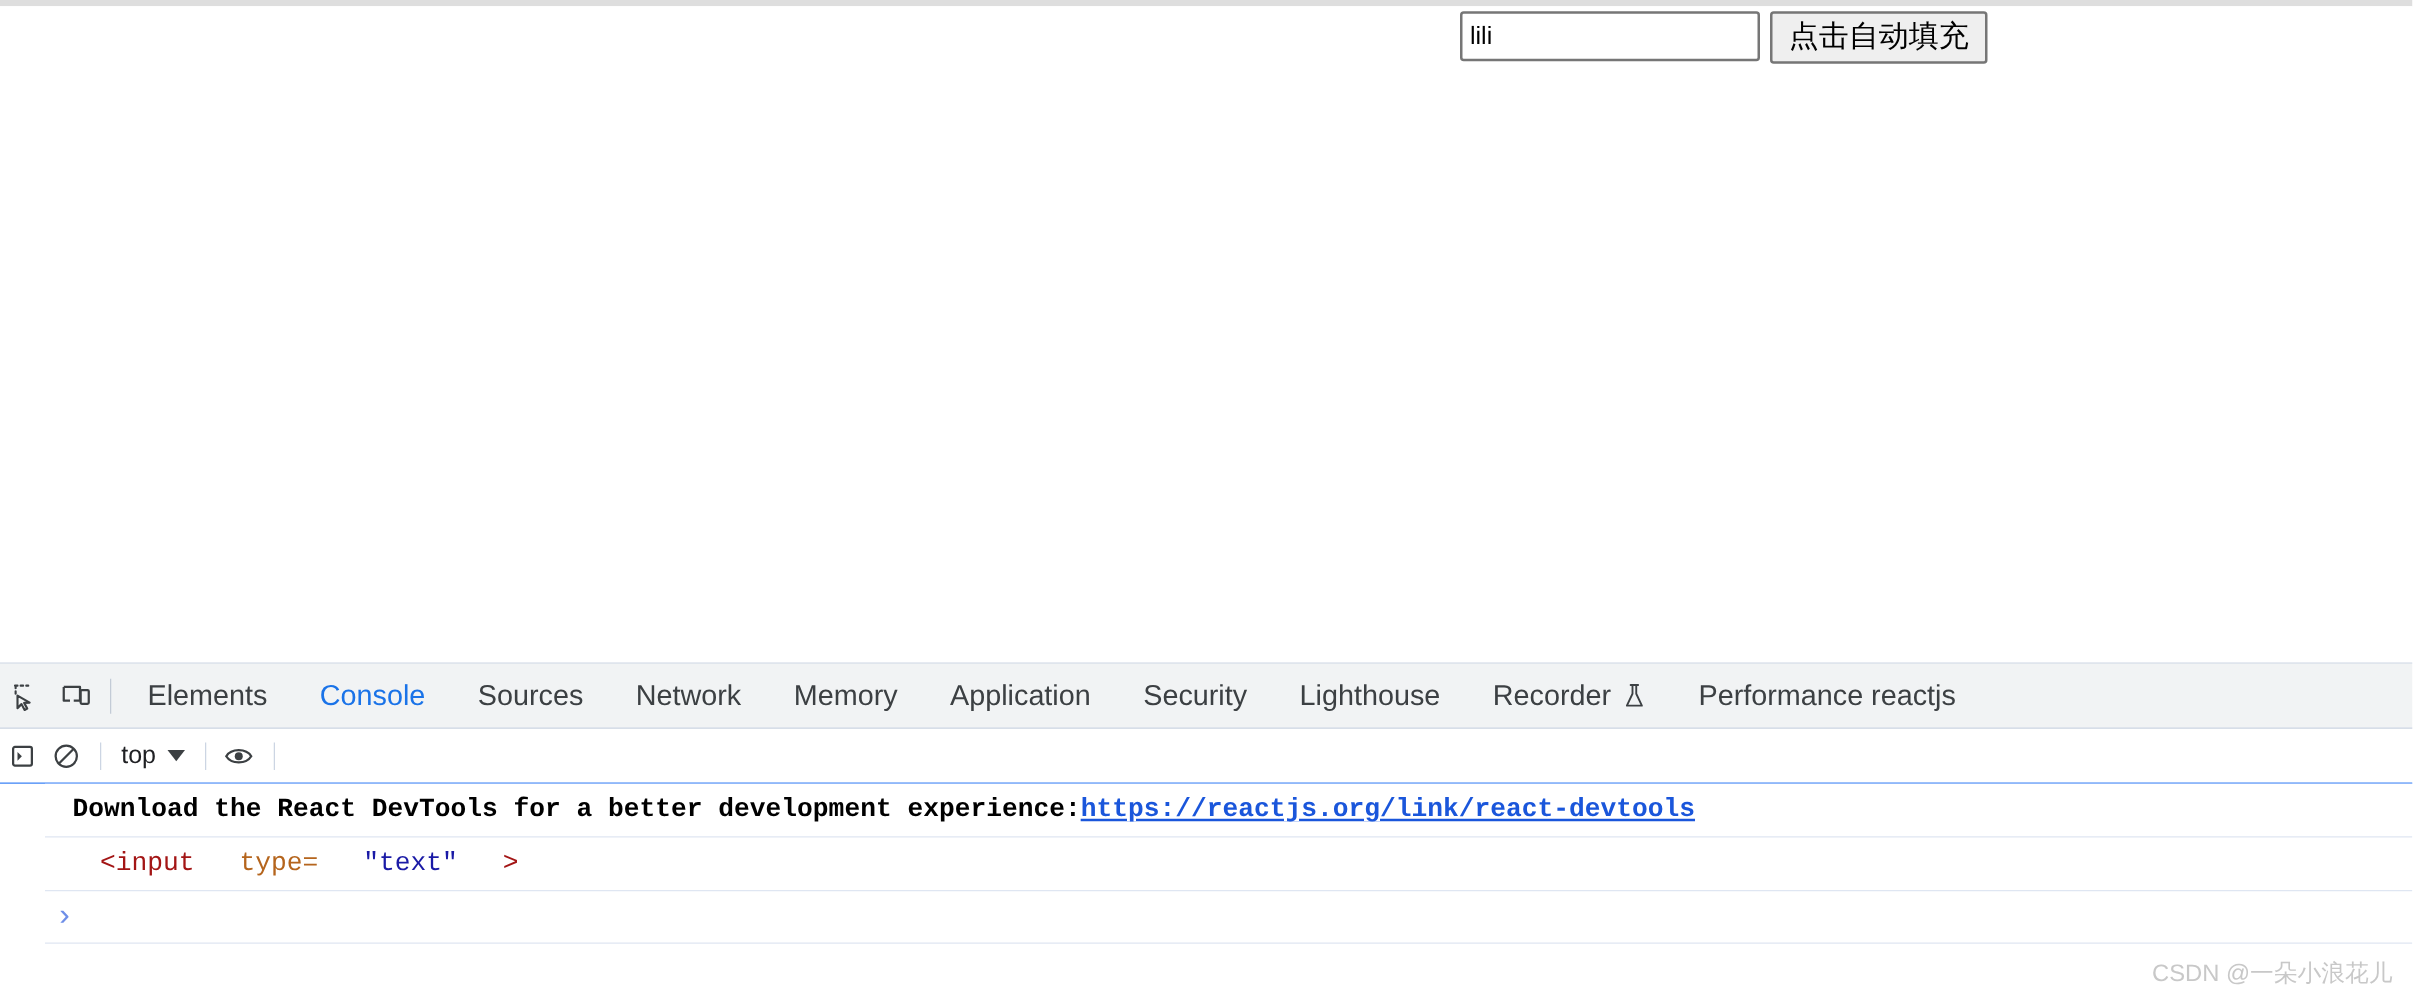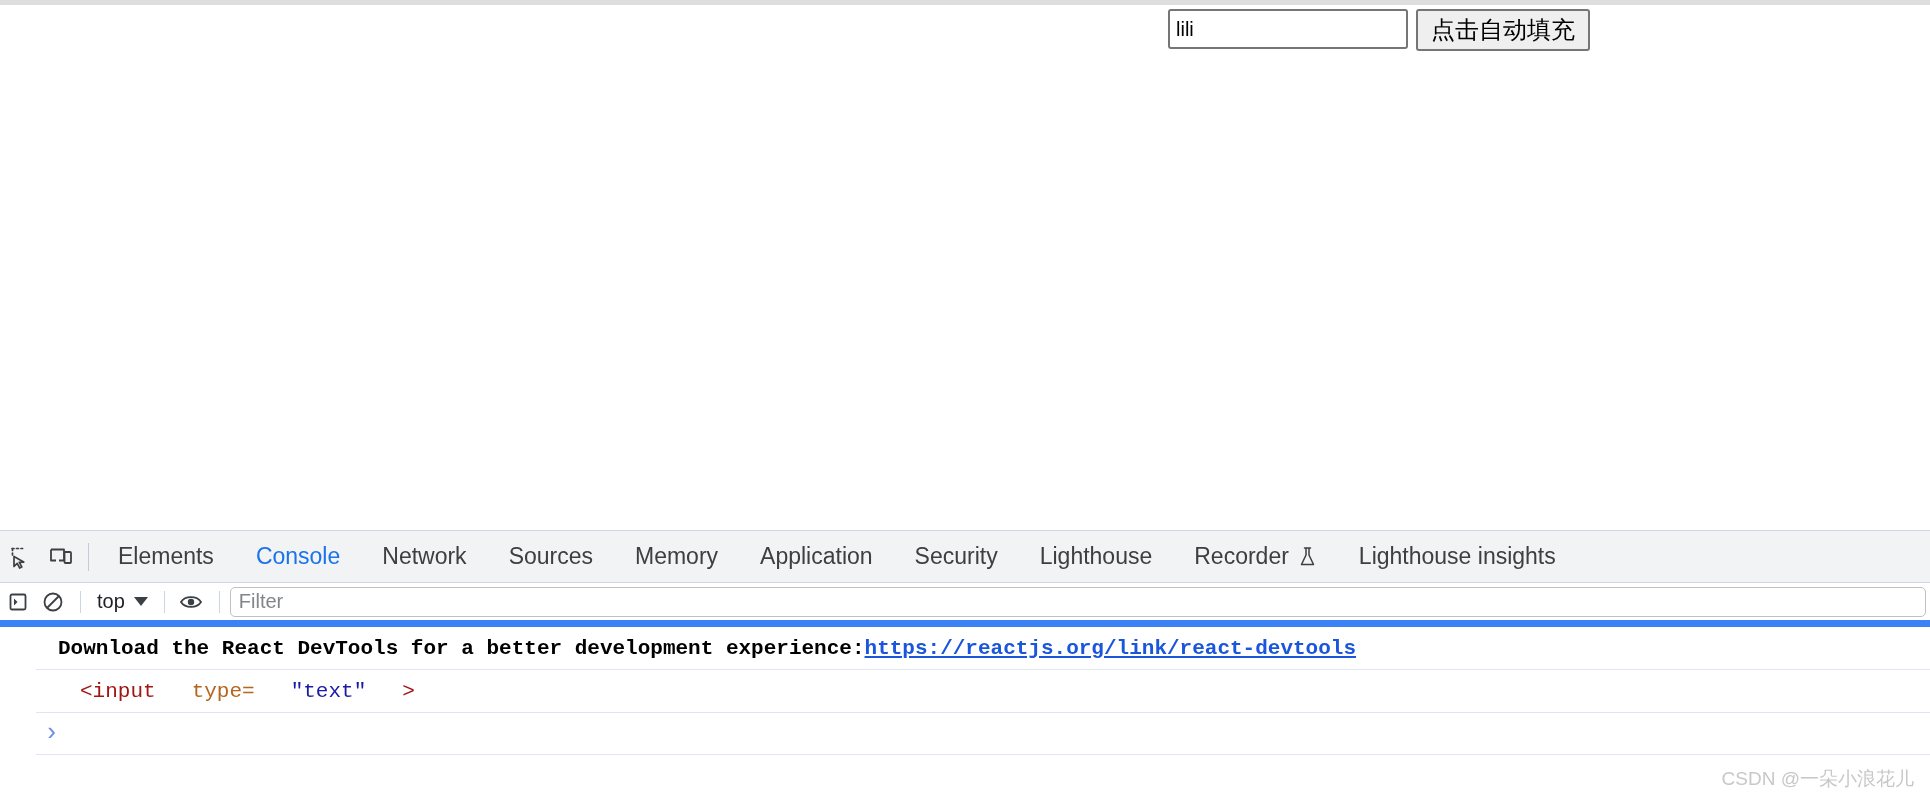--- a/index.html
+++ b/index.html
@@ -142,21 +142,21 @@
     background: #1a73e8;
   }
 
   
   .console-toolbar {
     height: 44px;
     min-height: 44px;
     display: flex;
     align-items: center;
     background: #ffffff;
-    border-bottom: 7px solid #3b82f6;
+    border-bottom: 1px solid #3b82f6;
     padding-left: 2px;
   }
 
   .ct-icon {
     width: 34px;
     height: 34px;
     display: flex;
     align-items: center;
     justify-content: center;
     flex: none;
@@ -312,45 +312,45 @@
 
       <div class="dt-sep"></div>
 
       <div class="dt-tab">
         <span>Elements</span>
       </div>
       <div class="dt-tab active">
         <span>Console</span>
       </div>
       <div class="dt-tab">
+        <span>Sources</span>
+      </div>
+      <div class="dt-tab">
         <span>Network</span>
-      </div>
-      <div class="dt-tab">
-        <span>Sources</span>
       </div>
       <div class="dt-tab">
         <span>Memory</span>
       </div>
       <div class="dt-tab">
         <span>Application</span>
       </div>
       <div class="dt-tab">
         <span>Security</span>
       </div>
       <div class="dt-tab">
         <span>Lighthouse</span>
       </div>
       <div class="dt-tab">
         <span>Recorder</span>
         <svg width="19" height="21" viewBox="0 0 19 21">
           <path d="M6.5 2 h6 M8 2 v7 L3.5 18.5 h12 L11 9 V2" fill="none" stroke="#3c4043" stroke-width="1.5" stroke-linejoin="round" stroke-linecap="round"></path>
         </svg>
       </div>
       <div class="dt-tab">
-        <span>Lighthouse insights</span>
+        <span>Performance reactjs</span>
       </div>
     </div>
 
     <div class="console-toolbar">
 
       <div class="ct-icon">
         <svg width="22" height="22" viewBox="0 0 22 22">
           <rect x="2.5" y="3.5" width="15" height="15" rx="1.5" fill="none" stroke="#3c4043" stroke-width="1.8"></rect>
           <path d="M6 7.5 L9.5 11 L6 14.5 Z" fill="#3c4043"></path>
         </svg>
@@ -374,21 +374,20 @@
 
       <div class="ct-icon">
         <svg width="26" height="20" viewBox="0 0 26 20">
           <path d="M2 10 C6 3.5, 18 3.5, 22 10 C18 16.5, 6 16.5, 2 10 Z" fill="none" stroke="#3c4043" stroke-width="1.8"></path>
           <circle cx="12" cy="10" r="3.2" fill="#3c4043"></circle>
         </svg>
       </div>
 
       <div class="ct-sep"></div>
 
-      <input class="ct-filter" type="text" placeholder="Filter" style="">
     </div>
 
     <div class="console-body">
 
       <div class="console-row msg">
         <span>Download the React DevTools for a better development experience: </span>
         <span class="link">https://reactjs.org/link/react-devtools</span>
       </div>
 
       <div class="console-row result">

